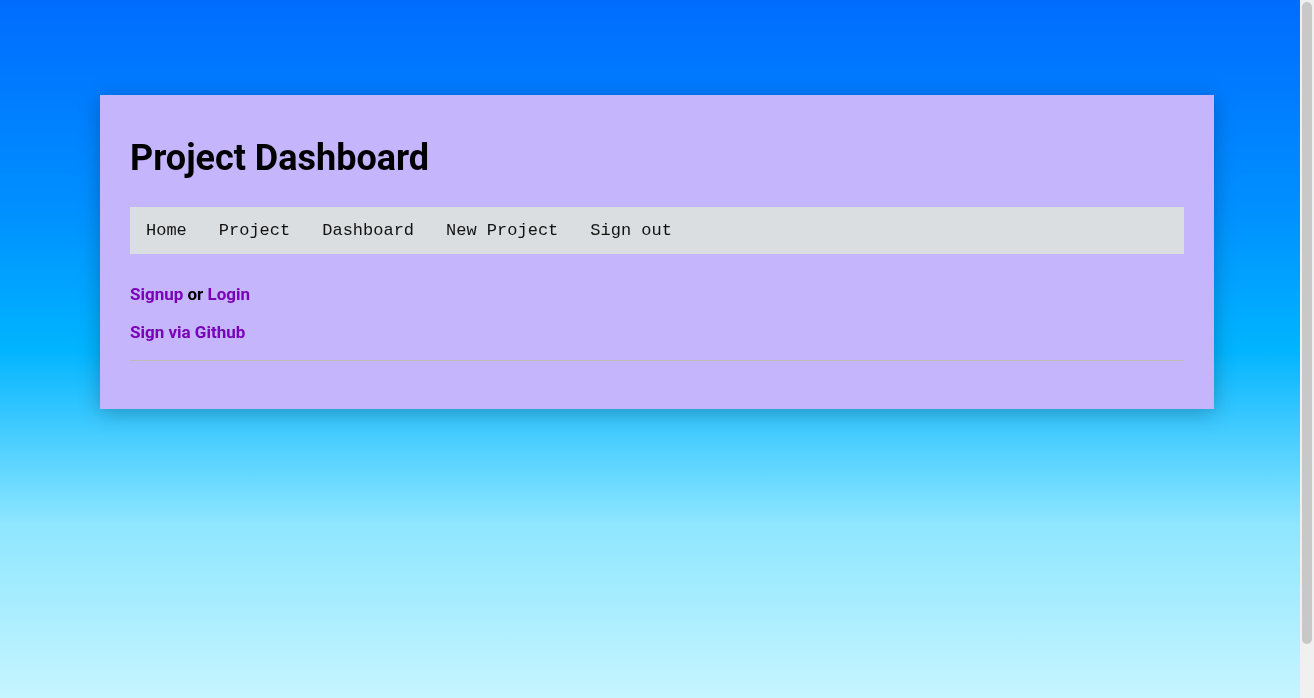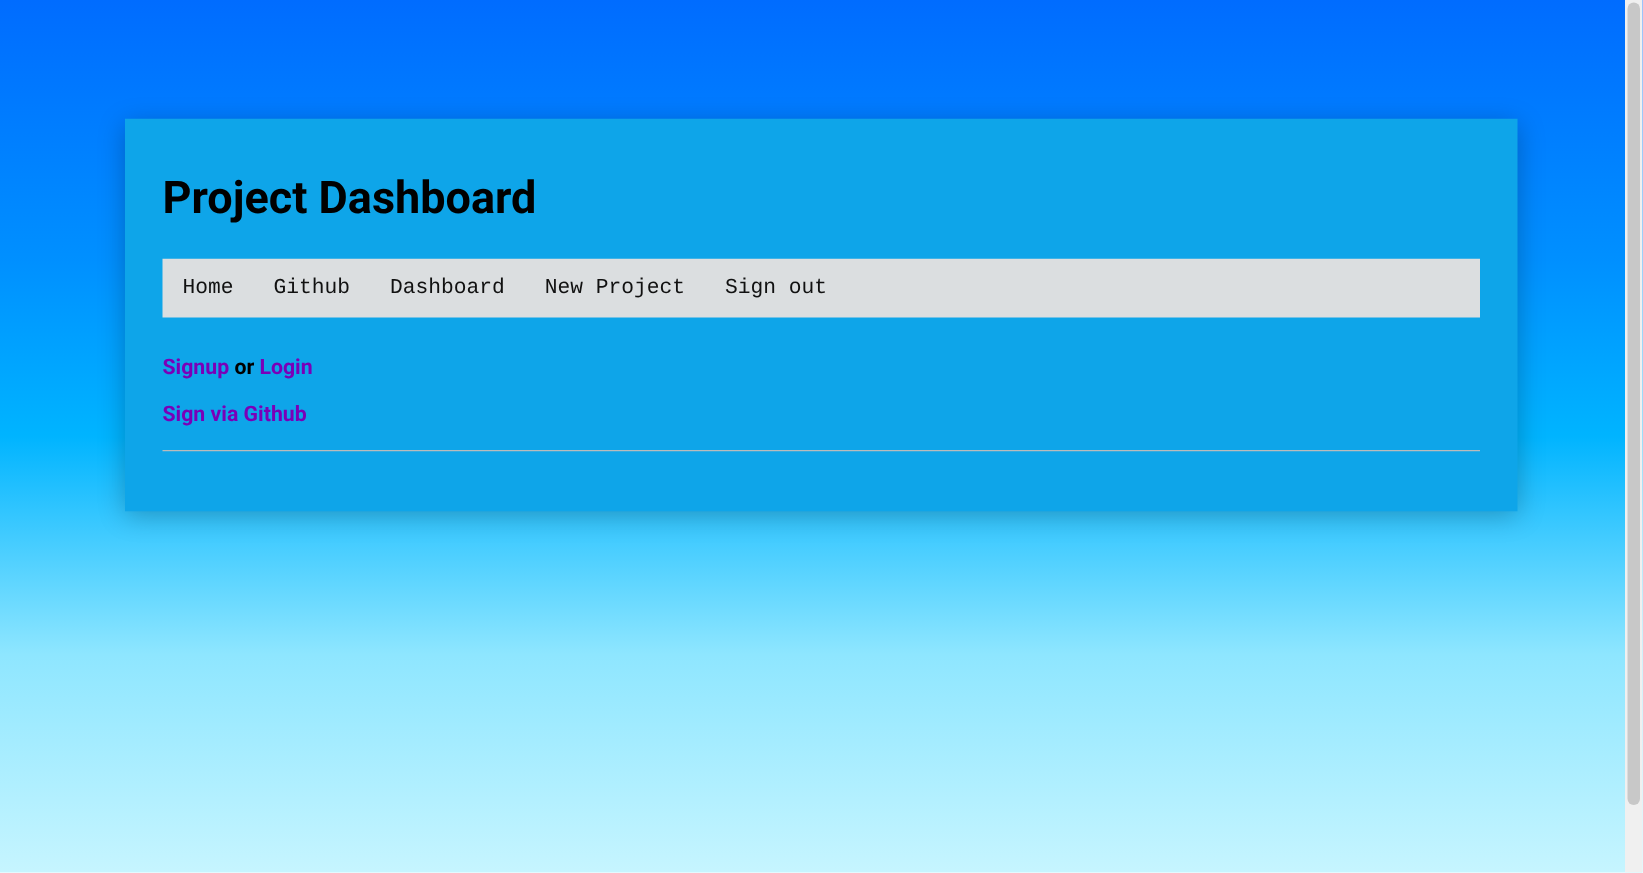--- a/index.html
+++ b/index.html
@@ -12,21 +12,21 @@
       background: linear-gradient(to bottom, #006cff 0%, #0090ff 30%, #00b4ff 50%, #8ee6ff 75%, #c6f5ff 100%);
       min-height: 698px;
       width: 1314px;
       padding: 0;
       position: relative;
     }
     .outer-wrap {
       padding: 95px 100px 50px 100px;
     }
     .card {
-      background: #0ea5e9;
+      background: #c4b5fd;
       box-shadow: 0 4px 20px rgba(0,0,0,0.25);
       padding: 30px;
     }
     .page-title {
       font-size: 36px;
       font-weight: 700;
       color: #000;
       margin-bottom: 28px;
       margin-top: 12px;
     }
@@ -100,21 +100,21 @@
 </head>
 <body>
 
 <div class="outer-wrap">
   <div class="card">
 
     <h1 class="page-title">Project Dashboard</h1>
 
     <nav class="navbar">
       <a class="nav-item">Home</a>
-      <a class="nav-item">Github</a>
+      <a class="nav-item">Project</a>
       <a class="nav-item">Dashboard</a>
       <a class="nav-item">New Project</a>
       <a class="nav-item">Sign out</a>
     </nav>
 
 
     <p class="auth-line">
       <a>Signup</a><span> or </span><a>Login</a>
     </p>
 

